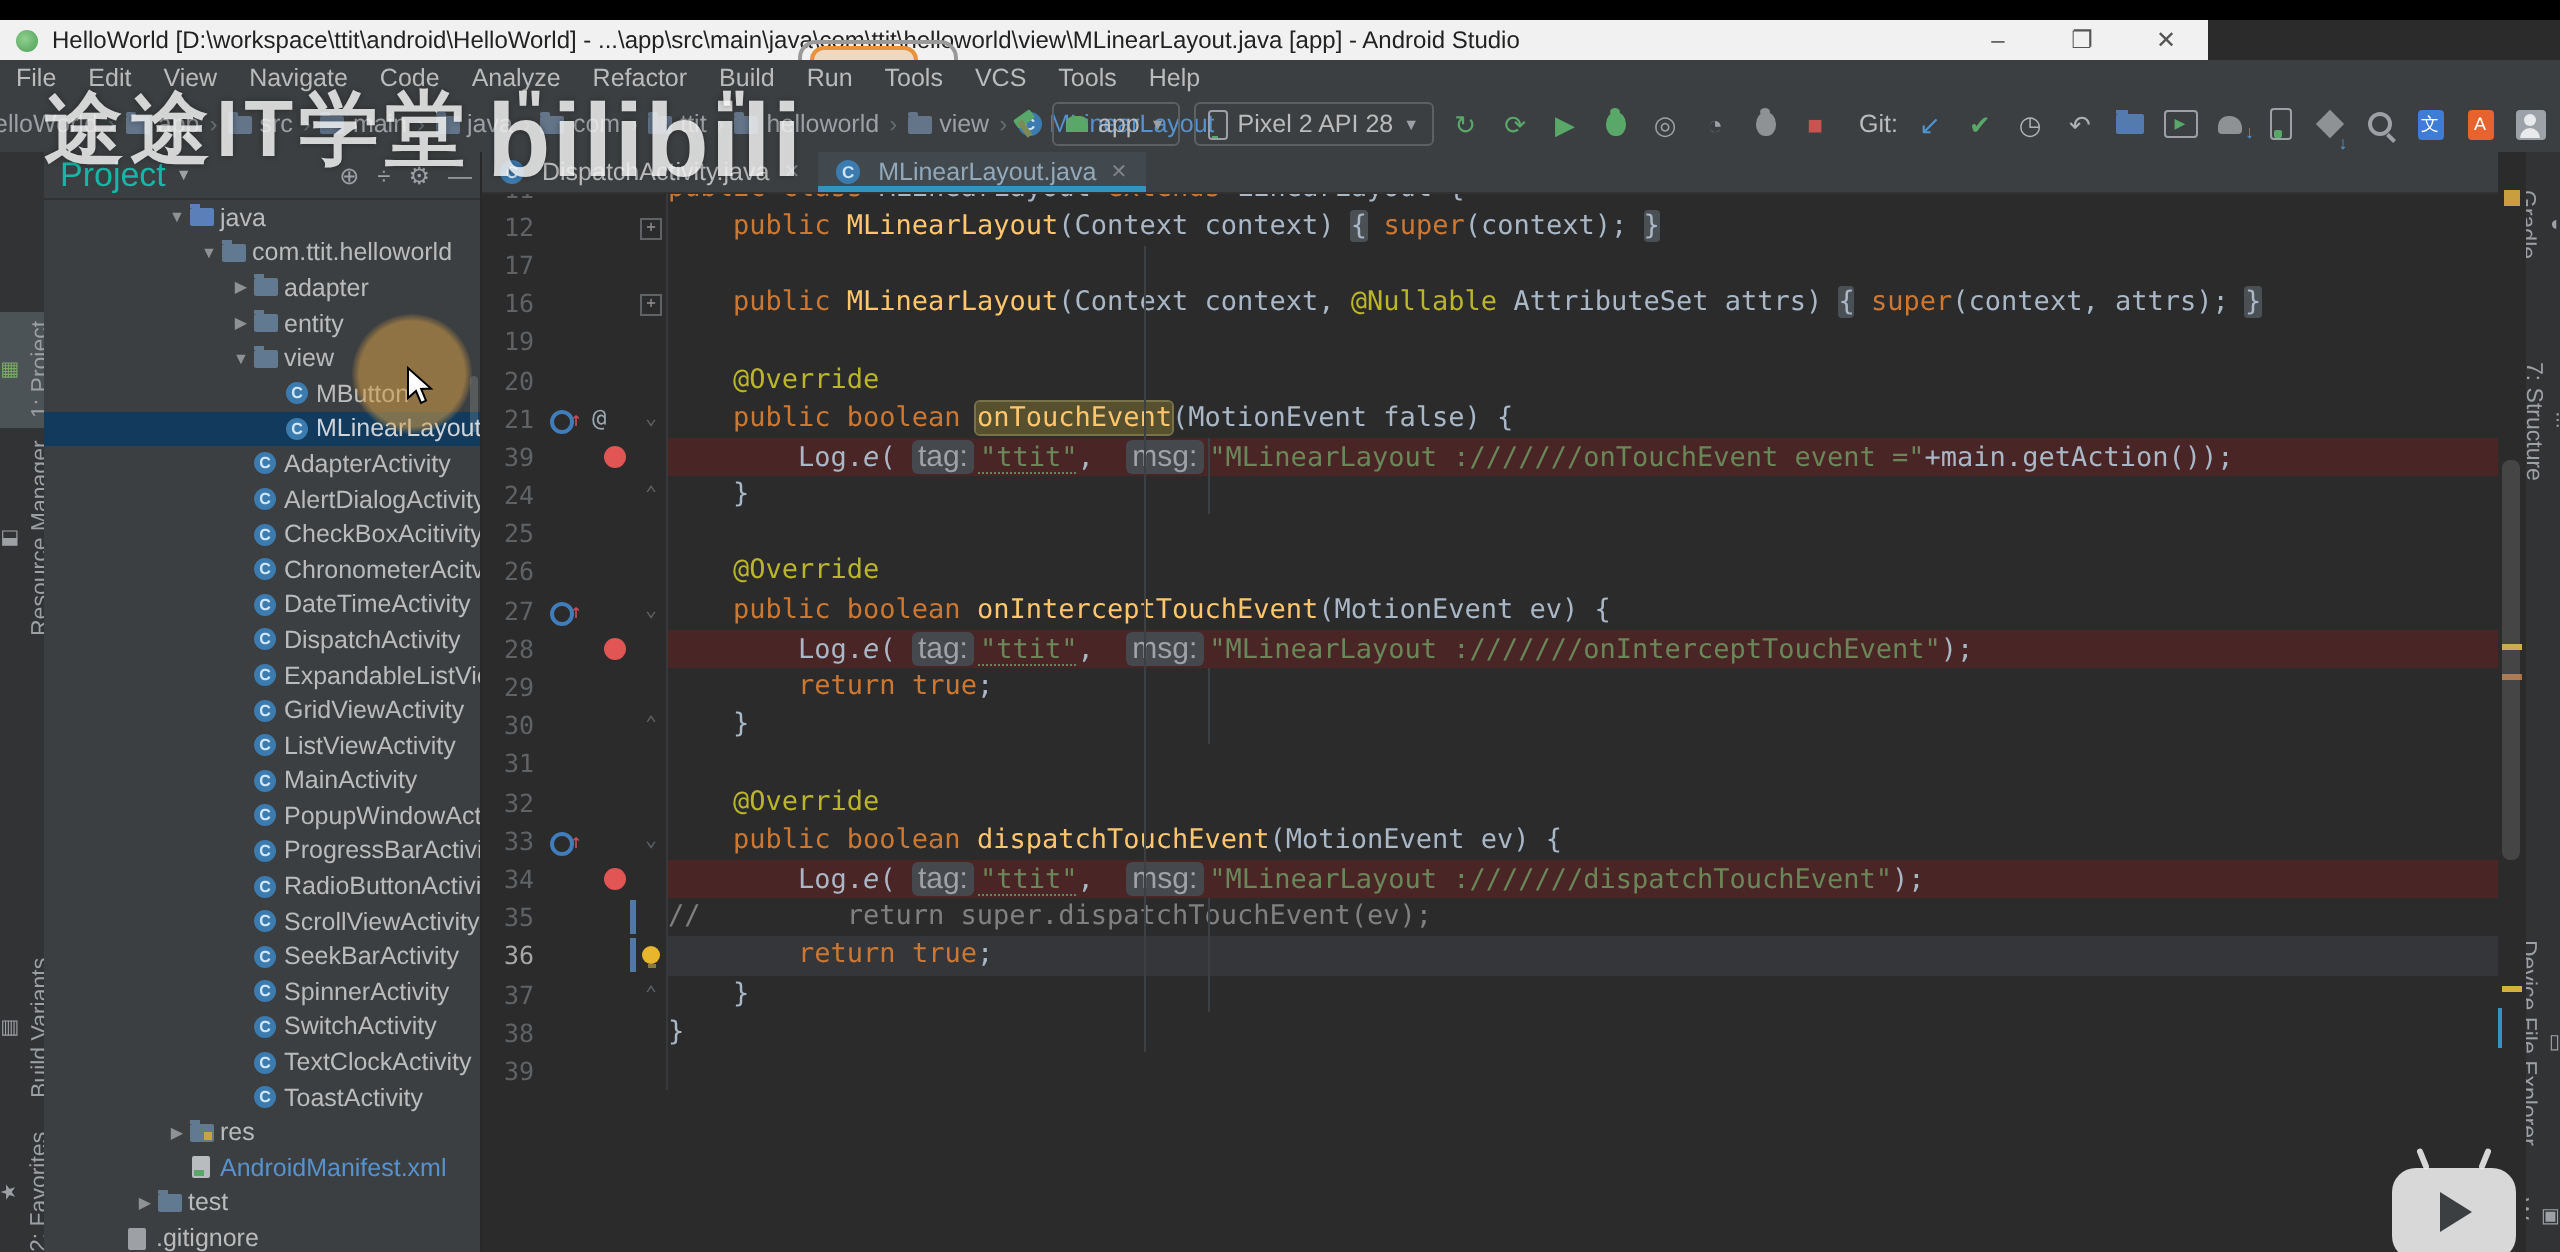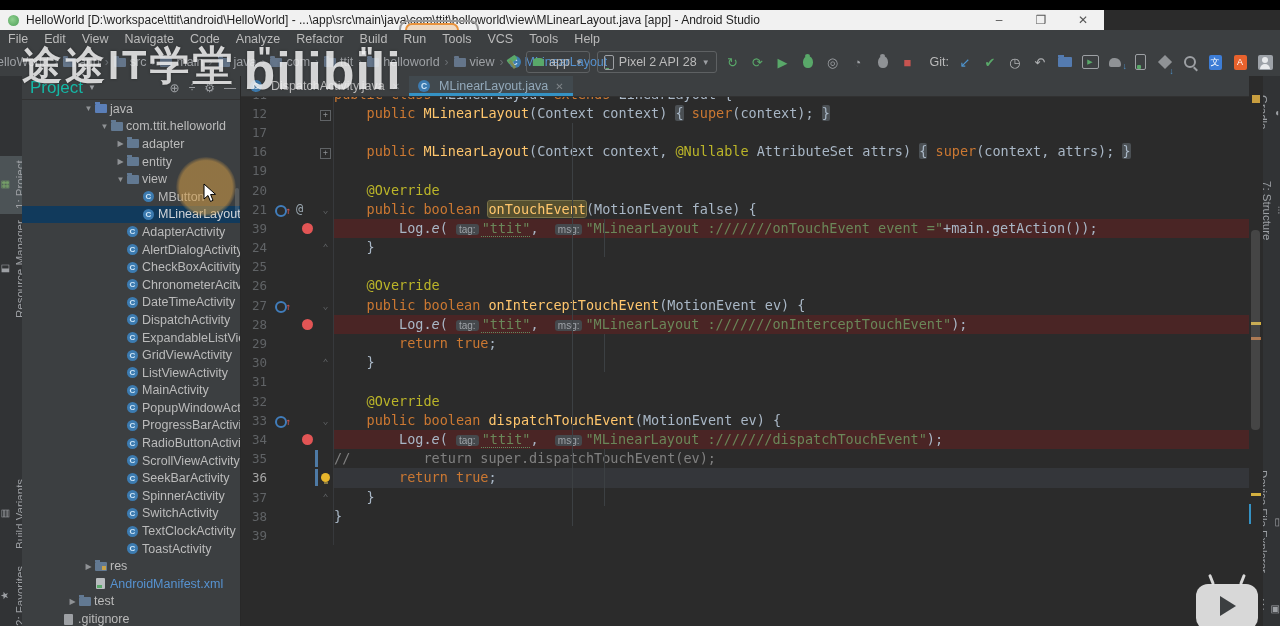--- a/index.html
+++ b/index.html
@@ -109,21 +109,21 @@
   .at-ic{position:absolute;left:24px;top:0;color:#9aa7b0;font-size:12px;}
   .vcs-bar{position:absolute;left:-3px;top:1px;width:3px;height:17px;background:#4e7aa5;}
   .bulb{position:absolute;left:3px;top:5px;width:9px;height:9px;border-radius:50%;background:#e8b62c;}
   .bulb::after{content:"";position:absolute;left:2.5px;bottom:-2px;width:4px;height:2px;background:#8a7a40;}
   .fplus{display:inline-block;width:9px;height:9px;border:1px solid #606366;font-size:8px;line-height:8px;margin-top:4px;color:#8f9295;}
   .s-k{color:#cc7832;} .s-p{color:#a9b7c6;text-align:center;} .s-m{color:#ffc66d;} .s-a{color:#bbb529;}
   .s-s{color:#6a8759;} .s-c{color:#808080;} .s-i{color:#a9b7c6;font-style:italic;}
   .s-f{color:#a9b7c6;background:#4b5054;border-radius:2px;}
   .s-u{color:#6a8759;text-decoration:underline dotted #5f8a5f 1px;text-underline-offset:3px;}
   .s-hl{color:#ffc66d;background:#56502f;outline:1px solid #7a7248;border-radius:2px;}
-  .s-h{background:#45484c;color:#9fa3a8;border-radius:3px;padding:0 3px;font-size:10px;margin-right:3px;font-family:"Liberation Sans",sans-serif;}
+  .s-h{background:#45484c;color:#9fa3a8;border-radius:3px;padding:0 3px;font-size:15px;margin-right:3px;font-family:"Liberation Sans",sans-serif;}
   .iguide{position:absolute;width:1px;background:#3c4043;}
   
   #estripe{position:absolute;right:0;top:0;width:14px;height:550px;background:#2b2b2b;z-index:7;}
   .mark{position:absolute;}
   
   #wm{position:absolute;left:22px;top:42px;display:flex;align-items:flex-start;gap:8px;z-index:30;pointer-events:none;
       color:rgba(255,255,255,.8);text-shadow:0 0 3px rgba(0,0,0,.35);}
   #wm .cjk{font-size:40px;font-weight:900;letter-spacing:3px;line-height:46px;}
   #wm .brand{font-size:52px;font-weight:800;letter-spacing:1px;line-height:50px;margin-top:4px;position:relative;}
   #wm .brand::before{content:'"';position:absolute;left:14px;top:-14px;font-size:30px;}

